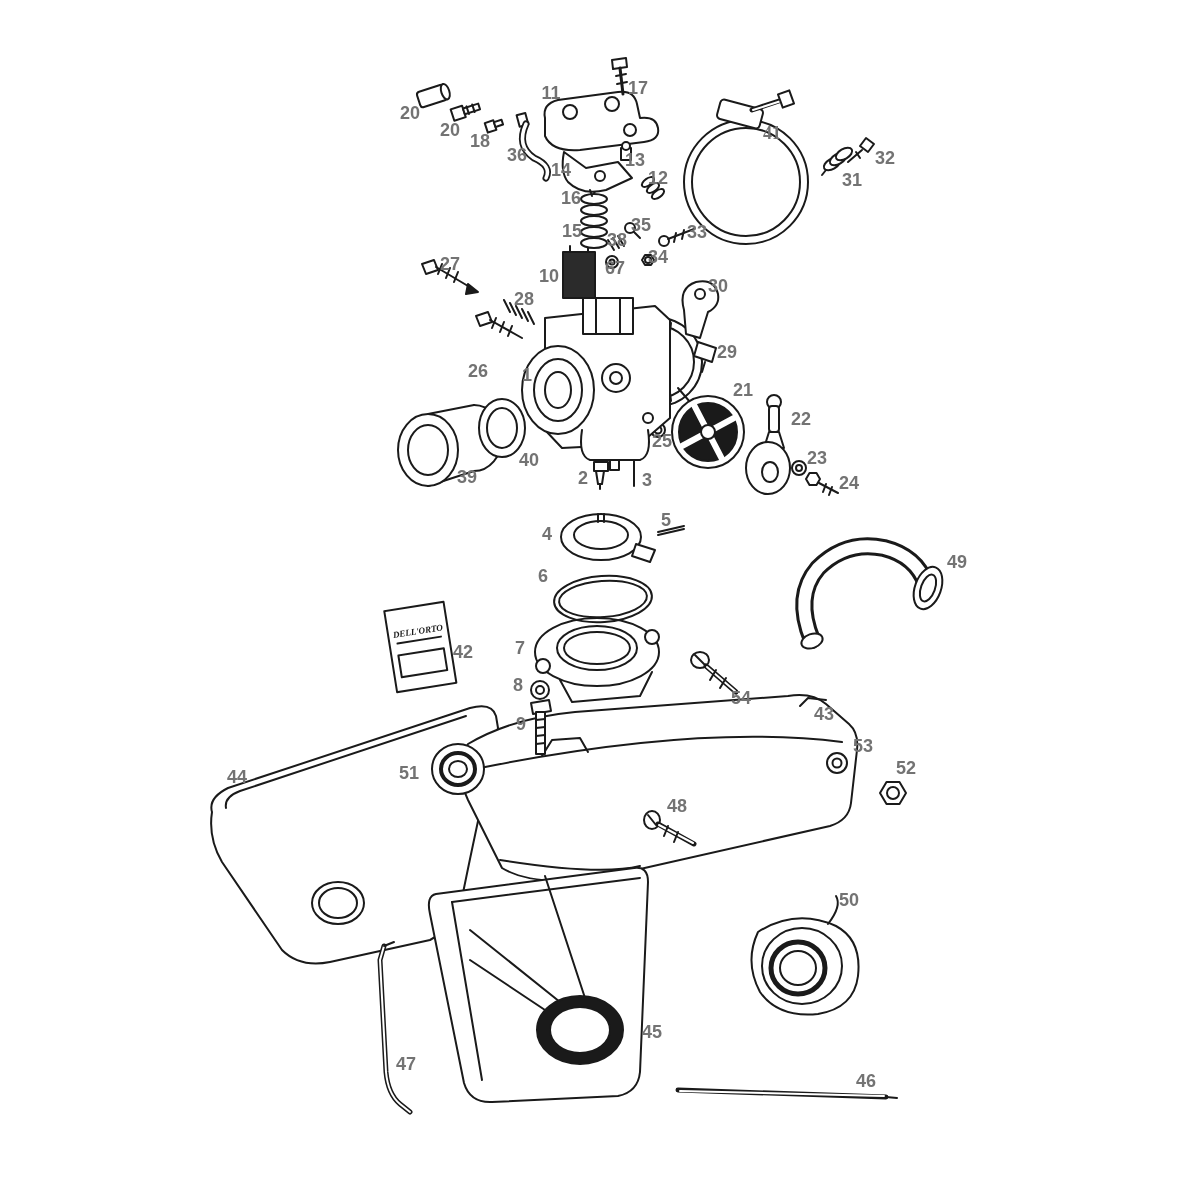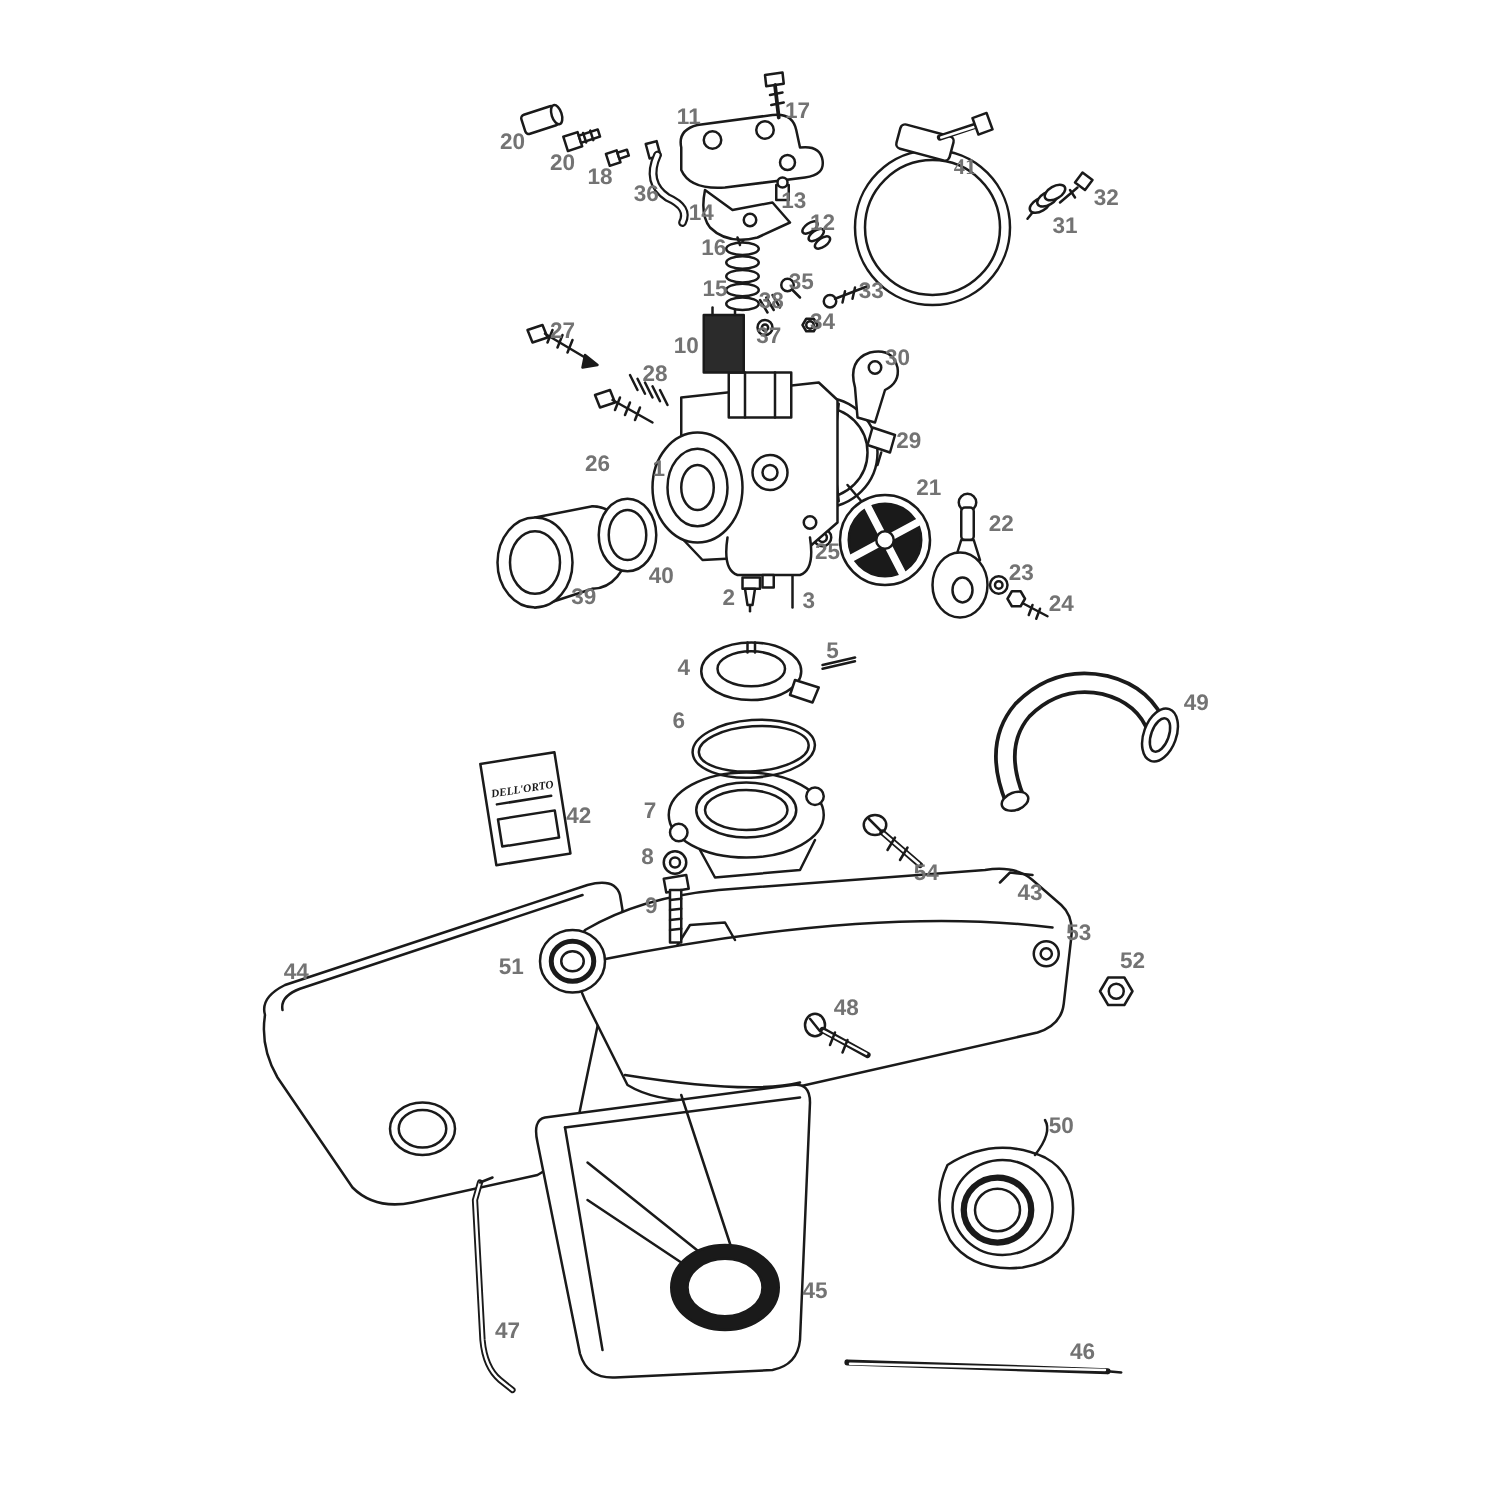--- a/index.html
+++ b/index.html
@@ -424,21 +424,21 @@
       <div class="callout" style="left: 450px; top: 264px;">27</div>
       <div class="callout" style="left: 524px; top: 299px;">28</div>
       <div class="callout" style="left: 727px; top: 352px;">29</div>
       <div class="callout" style="left: 718px; top: 286px;">30</div>
       <div class="callout" style="left: 852px; top: 180px;">31</div>
       <div class="callout" style="left: 885px; top: 158px;">32</div>
       <div class="callout" style="left: 697px; top: 232px;">33</div>
       <div class="callout" style="left: 658px; top: 257px;">34</div>
       <div class="callout" style="left: 641px; top: 225px;">35</div>
       <div class="callout" style="left: 517px; top: 155px;">36</div>
-      <div class="callout" style="left: 615px; top: 268px;">37</div>
+      <div class="callout" style="left: 615px; top: 268px;">67</div>
       <div class="callout" style="left: 617px; top: 240px;">38</div>
       <div class="callout" style="left: 467px; top: 477px;">39</div>
       <div class="callout" style="left: 529px; top: 460px;">40</div>
       <div class="callout" style="left: 772px; top: 133px; font-family: Liberation Serif, serif;">41</div>
       <div class="callout" style="left: 463px; top: 652px;">42</div>
       <div class="callout" style="left: 824px; top: 714px;">43</div>
       <div class="callout" style="left: 237px; top: 777px;">44</div>
       <div class="callout" style="left: 652px; top: 1032px;">45</div>
       <div class="callout" style="left: 866px; top: 1081px;">46</div>
       <div class="callout" style="left: 406px; top: 1064px;">47</div>

